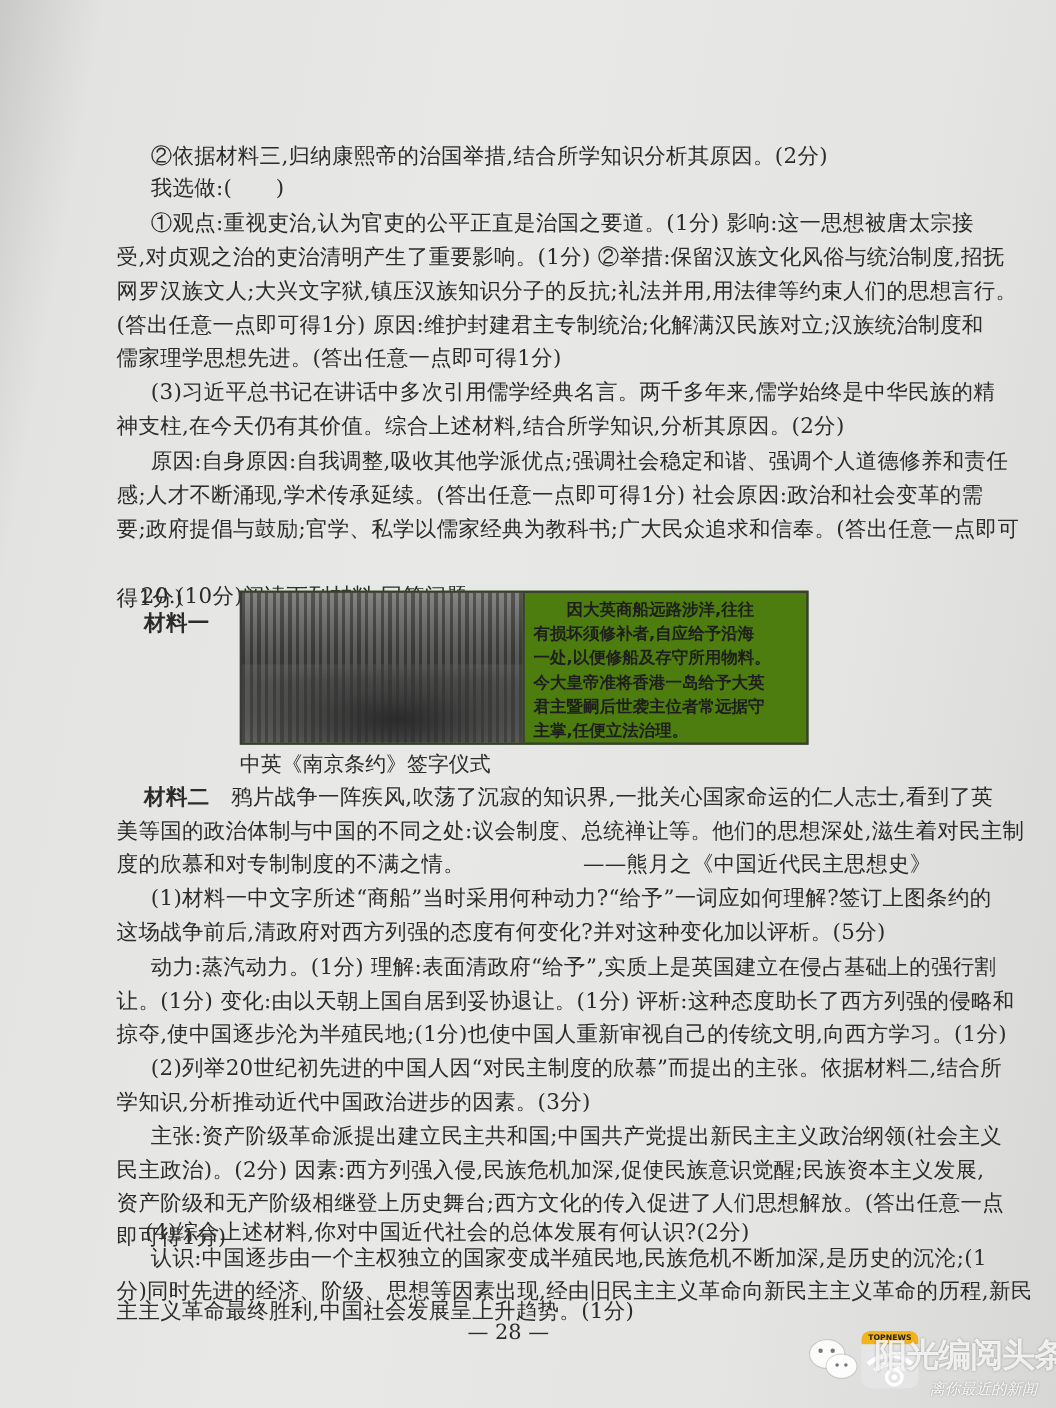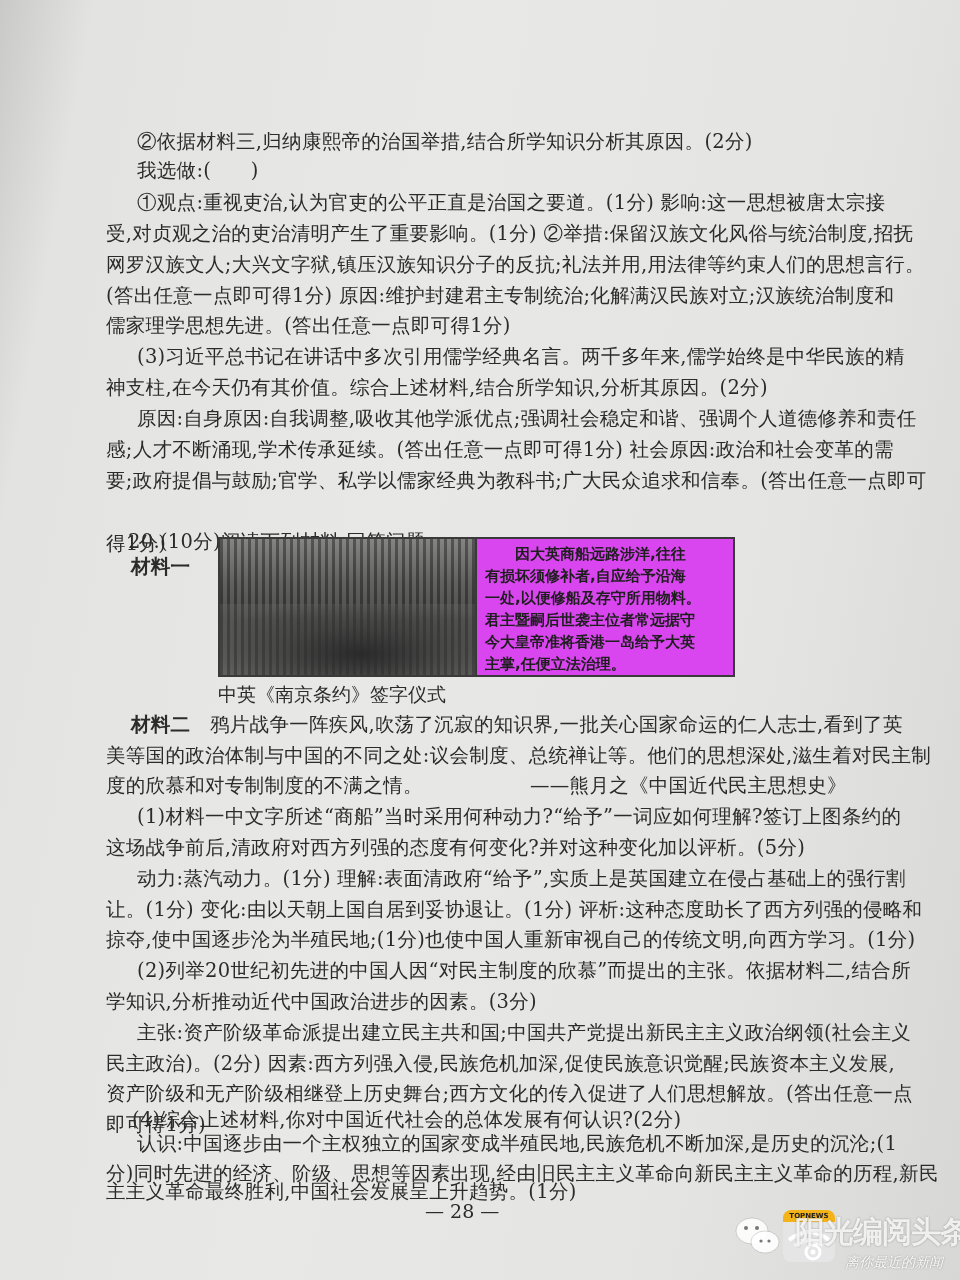--- a/index.html
+++ b/index.html
@@ -20,21 +20,21 @@
     white-space: nowrap;
     letter-spacing: 0.3px;
   }
   .indent { left: 137px; }
   .full { left: 106px; }
   .label-bold { font-weight: bold; }
   .material-box {
     position: absolute; left: 218px; top: 537px;
     width: 513px; height: 136px;
     border: 2px solid #3a3a3a;
-    background: #d946ef;
+    background: #4d7c0f;
     display: flex;
   }
   .ceremony-image {
     width: 255px; height: 100%;
     border-right: 2px solid #3a3a3a;
     background:
       repeating-linear-gradient(90deg, rgba(40,40,40,0.55) 0 3px, rgba(120,120,120,0.3) 3px 7px),
       linear-gradient(180deg, #8a8a88 0%, #5a5a58 30%, #3a3a38 60%, #555553 100%);
     position: relative;
   }
@@ -112,22 +112,22 @@
   <div class="line indent" style="top:528px;left:128px;">20.(10分)阅读下列材料,回答问题。</div>
 
   <div class="line label-bold" style="top:553px;left:131px;font-family:'DejaVu Sans',sans-serif;">材料一</div>
 
   <div class="material-box">
     <div class="ceremony-image"></div>
     <div class="treaty-text">
       <span>　　因大英商船远路涉洋,往往</span>
       <span>有损坏须修补者,自应给予沿海</span>
       <span>一处,以便修船及存守所用物料。</span>
+      <span>今大皇帝准将香港一岛给予大英</span>
       <span>君主暨嗣后世袭主位者常远据守</span>
-      <span>今大皇帝准将香港一岛给予大英</span>
       <span>主掌,任便立法治理。</span>
     </div>
   </div>
   <div class="caption">中英《南京条约》签字仪式</div>
 
   <div class="line label-bold" style="top:711px;left:131px;font-family:'DejaVu Sans',sans-serif;">材料二</div>
   <div class="line" style="top:711px;left:210px;">鸦片战争一阵疾风,吹荡了沉寂的知识界,一批关心国家命运的仁人志士,看到了英</div>
   <div class="line full" style="top:742px;">美等国的政治体制与中国的不同之处:议会制度、总统禅让等。他们的思想深处,滋生着对民主制</div>
   <div class="line full" style="top:772px;">度的欣慕和对专制制度的不满之情。</div>
   <div class="line" style="top:772px;left:530px;">——熊月之《中国近代民主思想史》</div>

